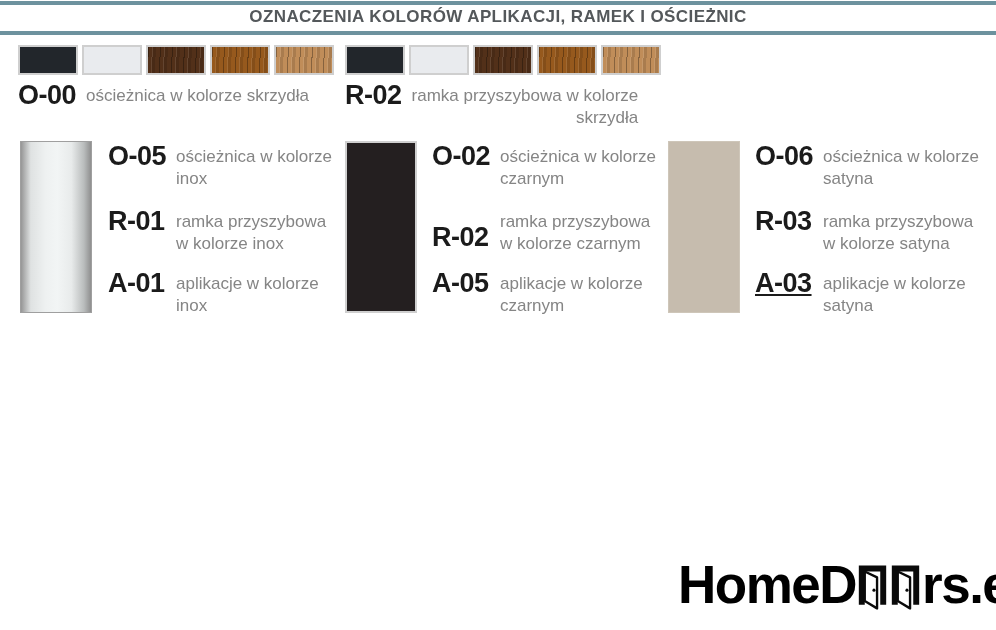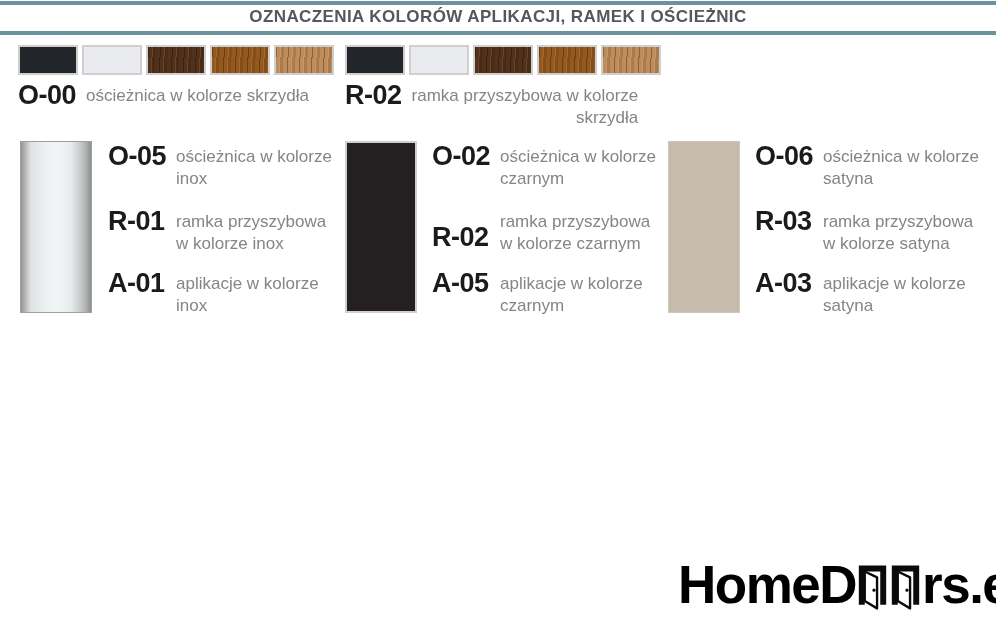--- a/index.html
+++ b/index.html
@@ -171,21 +171,21 @@
       <span class="code" style="color: rgb(27, 27, 27);">O-06</span>
       <span class="desc" style="color: rgb(133, 133, 133);">ościeżnica w kolorze
 satyna</span>
     </div>
     <div class="col-row r2">
       <span class="code" style="color: rgb(27, 27, 27);">R-03</span>
       <span class="desc" style="color: rgb(133, 133, 133);">ramka przyszybowa
 w kolorze satyna</span>
     </div>
     <div class="col-row r3">
-      <span class="code" style="color: rgb(27, 27, 27);">A-03</span>
+      <span class="code" style="color: rgb(27, 27, 27); text-decoration: underline;">A-03</span>
       <span class="desc" style="color: rgb(133, 133, 133);">aplikacje  w kolorze
 satyna</span>
     </div>
   </div>
 
   <div class="logo">
     <span>HomeD</span>
     <svg class="door" viewBox="0 0 34 50" aria-hidden="true">
       <path d="M2 2 H32 V45 H25.5 V8.5 H8.5 V45 H2 Z" fill="#0a0a0a"></path>
       <path d="M8.5 8.5 L22 15 V49 L8.5 41 Z" fill="#ffffff" stroke="#0a0a0a" stroke-width="2.6" stroke-linejoin="round"></path>

